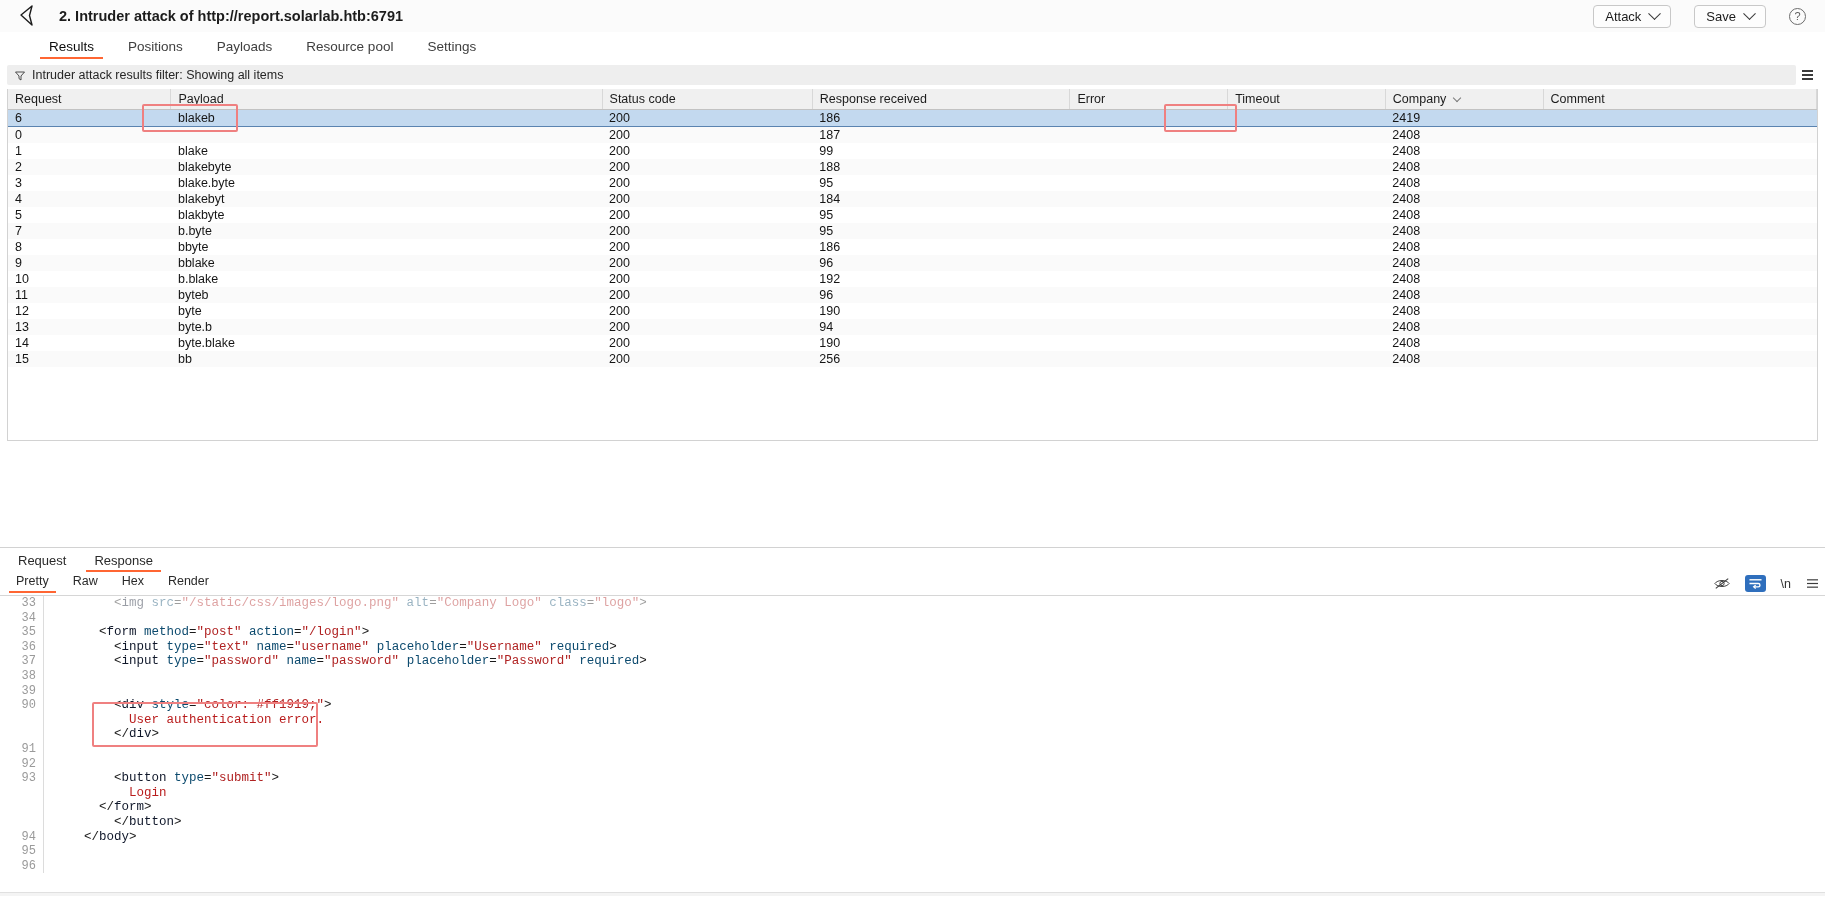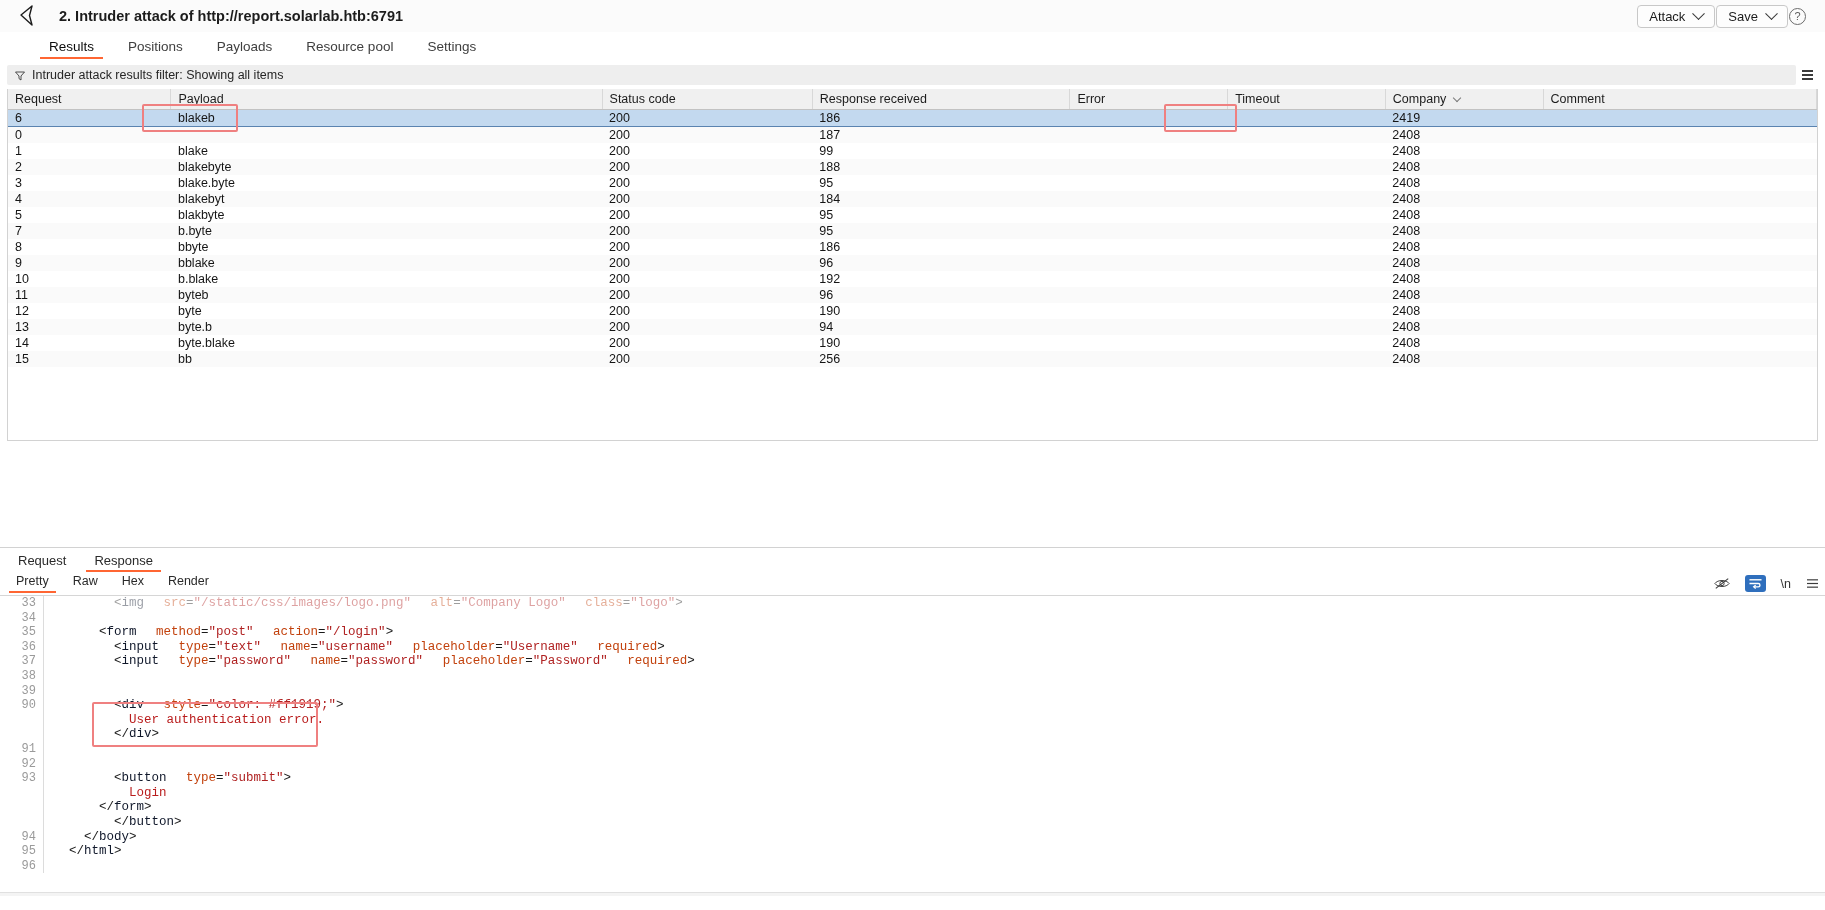--- a/index.html
+++ b/index.html
@@ -28,21 +28,21 @@
     font-weight: bold;
     font-size: 14.5px;
     margin-left: 17px;
     color: #1c1c1c;
     white-space: nowrap;
   }
   .topbar-right {
     margin-left: auto;
     display: flex;
     align-items: center;
-    gap: 1px;
+    gap: 23px;
     padding-right: 9px;
   }
   .pill-btn {
     border: 1px solid #c8c8c8;
     border-radius: 4px;
     background: #fdfdfd;
     height: 23px;
     padding: 0 11px;
     display: flex;
     align-items: center;
@@ -237,21 +237,21 @@
     color: #9a9a9a;
     font-size: 12px;
     font-family: "Liberation Mono", monospace;
     border-right: 1px solid #dcdcdc;
     user-select: none;
   }
   .gutter div { height: 14.6px; line-height: 14.6px; }
   .codelines { flex: 1; padding-left: 10px; }
   .codelines div { height: 14.6px; line-height: 14.6px; white-space: pre; }
   .tag { color: #0f172a; }
-  .attr { color: #c2410c; padding-left: 12px; }
+  .attr { color: #0c4a6e; }
   .str { color: #b02222; }
   .pun { color: #1a1a1a; }
   .txt { color: #b91c1c; }
   .cutline { opacity: .42; }
 
   .statusfoot {
     position: absolute; left: 0; right: 0; bottom: 0;
     height: 4px; background: #f4f4f4;
     border-top: 1px solid #e0e0e0;
   }
@@ -569,19 +569,18 @@
         <div><span class="pun">        &lt;</span><span class="tag">div</span><span class="attr"> style</span><span class="pun">=</span><span class="str">"color: #ff1919;"</span><span class="pun">&gt;</span></div>
         <div><span class="txt">          User authentication error.</span></div>
         <div><span class="pun">        &lt;/</span><span class="tag">div</span><span class="pun">&gt;</span></div>
         <div>&nbsp;</div>
         <div>&nbsp;</div>
         <div><span class="pun">        &lt;</span><span class="tag">button</span><span class="attr"> type</span><span class="pun">=</span><span class="str">"submit"</span><span class="pun">&gt;</span></div>
         <div><span class="txt">          Login</span></div>
         <div><span class="pun">      &lt;/</span><span class="tag">form</span><span class="pun">&gt;</span></div>
         <div><span class="pun">        &lt;/</span><span class="tag">button</span><span class="pun">&gt;</span></div>
         <div><span class="pun">    &lt;/</span><span class="tag">body</span><span class="pun">&gt;</span></div>
-        <div><span class="pun">  &lt;/</span><span class="tag">html</span><span class="pun">&gt;</span></div>
         <div>&nbsp;</div>
       </div>
   </div>
   <div class="annot" style="left:92px; top:106px; width:226px; height:45px;"></div>
   <div class="statusfoot"></div>
 </div>
 
 </body></html>

